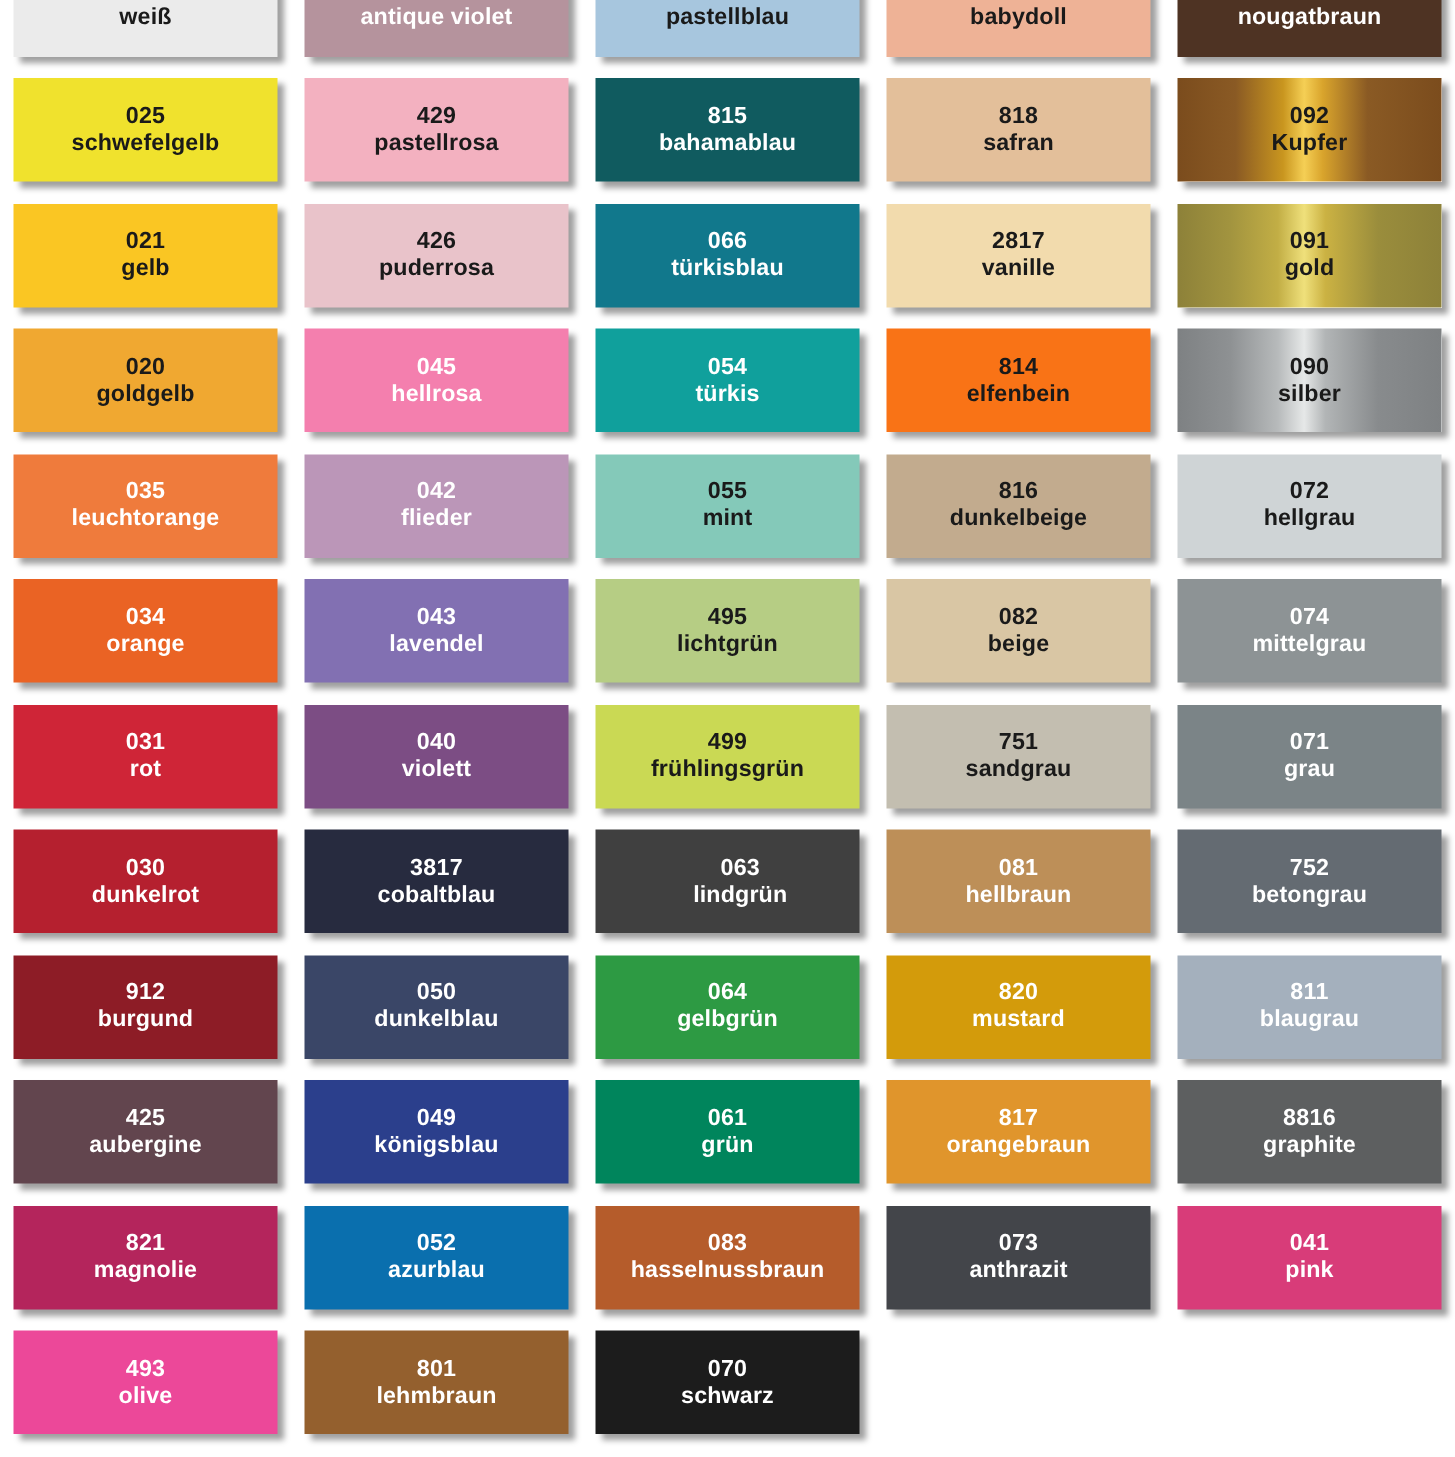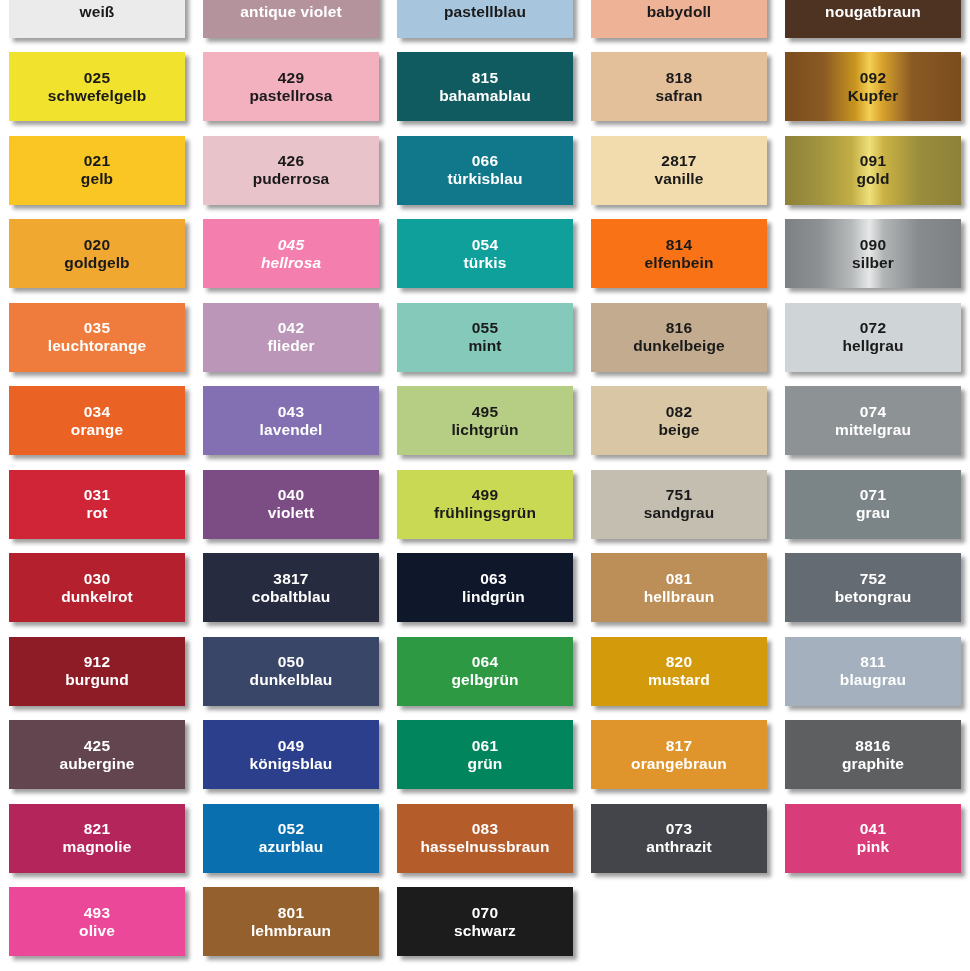--- a/index.html
+++ b/index.html
@@ -156,21 +156,21 @@
           <div class="nm">gold</div>
         </div>
       </div>
       <div class="cell">
         <div class="swatch dark-text" style="background: rgb(240, 168, 49);">
           <div class="code">020</div>
           <div class="nm">goldgelb</div>
         </div>
       </div>
       <div class="cell">
-        <div class="swatch light-text" style="background: rgb(244, 127, 174); font-style: italic;">
+        <div class="swatch light-text" style="background: rgb(244, 127, 174);">
           <div class="code">045</div>
           <div class="nm">hellrosa</div>
         </div>
       </div>
       <div class="cell">
         <div class="swatch light-text" style="background: rgb(16, 160, 156);">
           <div class="code">054</div>
           <div class="nm">türkis</div>
         </div>
       </div>
@@ -282,21 +282,21 @@
           <div class="nm">dunkelrot</div>
         </div>
       </div>
       <div class="cell">
         <div class="swatch light-text" style="background: rgb(39, 43, 63);">
           <div class="code">3817</div>
           <div class="nm">cobaltblau</div>
         </div>
       </div>
       <div class="cell">
-        <div class="swatch light-text" style="background: #0f172a; padding-left: 17px;">
+        <div class="swatch light-text" style="background: #404040; padding-left: 17px;">
           <div class="code">063</div>
           <div class="nm">lindgrün</div>
         </div>
       </div>
       <div class="cell">
         <div class="swatch light-text" style="background: rgb(189, 143, 88);">
           <div class="code">081</div>
           <div class="nm">hellbraun</div>
         </div>
       </div>

